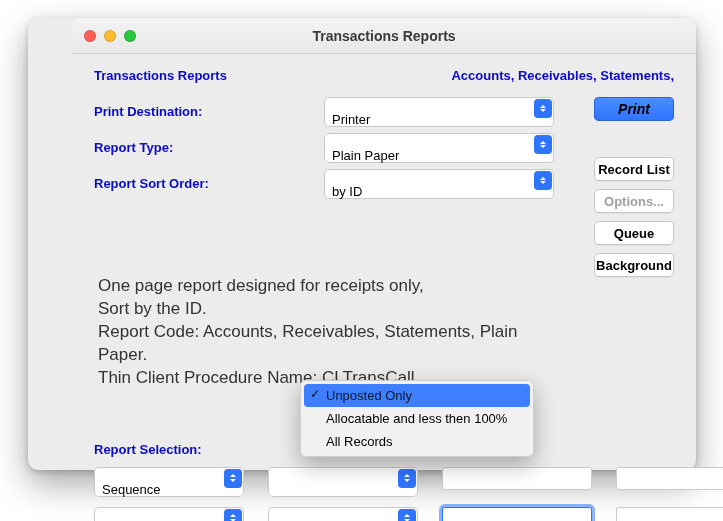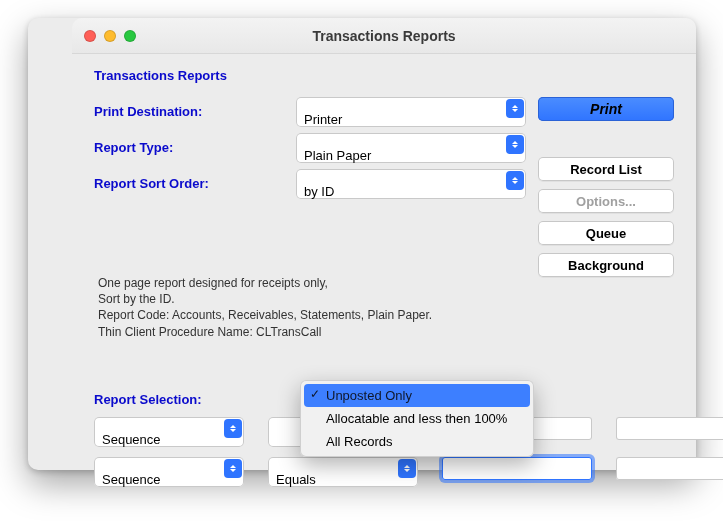--- a/index.html
+++ b/index.html
@@ -52,21 +52,21 @@
   }
   .toprow {
     display: flex;
     justify-content: space-between;
     margin-bottom: 14px;
   }
   .blue-bold { color: #0a0acc; font-weight: 700; }
   .form-grid {
     display: grid;
     grid-template-columns: 200px 230px 1fr;
-    column-gap: 2px;
+    column-gap: 30px;
     align-items: start;
   }
   .lbl { color: #0a0acc; font-weight: 700; height: 28px; display: flex; align-items: center; margin-bottom: 8px;}
   .sel-row { height: 28px; margin-bottom: 8px; }
   .select-wrap {
     position: relative;
     width: 100%;
     height: 30px;
     background: #fff;
     border-radius: 5px;
@@ -122,21 +122,21 @@
     font-weight: 800;
     font-style: italic;
     box-shadow: inset 0 0 0 1px #2a62d6;
     font-size: 14px;
   }
   .btn.disabled { color: #a0a0a0; }
   .gap { height: 20px; }
   
   .desc {
     grid-column: 1 / span 2;
-    font-size: 12px;
+    font-size: 17px;
     color: #333;
     line-height: 1.35;
     margin-top: -2px;
     margin-bottom: 6px;
     padding-left: 4px;
   }
   
   .selection-block { margin-top: 46px; }
   .sel-title { color: #0a0acc; font-weight: 700; margin-bottom: 10px; }
   .filter-row {
@@ -193,20 +193,21 @@
       <div class="tl-btn tl-min"></div>
       <div class="tl-btn tl-zoom"></div>
     </div>
     <div class="title">Transactions Reports</div>
   </div>
 
   <div class="content">
 
     <div class="toprow">
       <span class="blue-bold">Transactions Reports</span>
+      <span class="blue-bold">Accounts, Receivables, Statements,</span>
     </div>
 
     <div class="form-grid">
 
       <div>
         <div class="lbl">Print Destination:</div>
         <div class="lbl">Report Type:</div>
         <div class="lbl">Report Sort Order:</div>
       </div>
 

